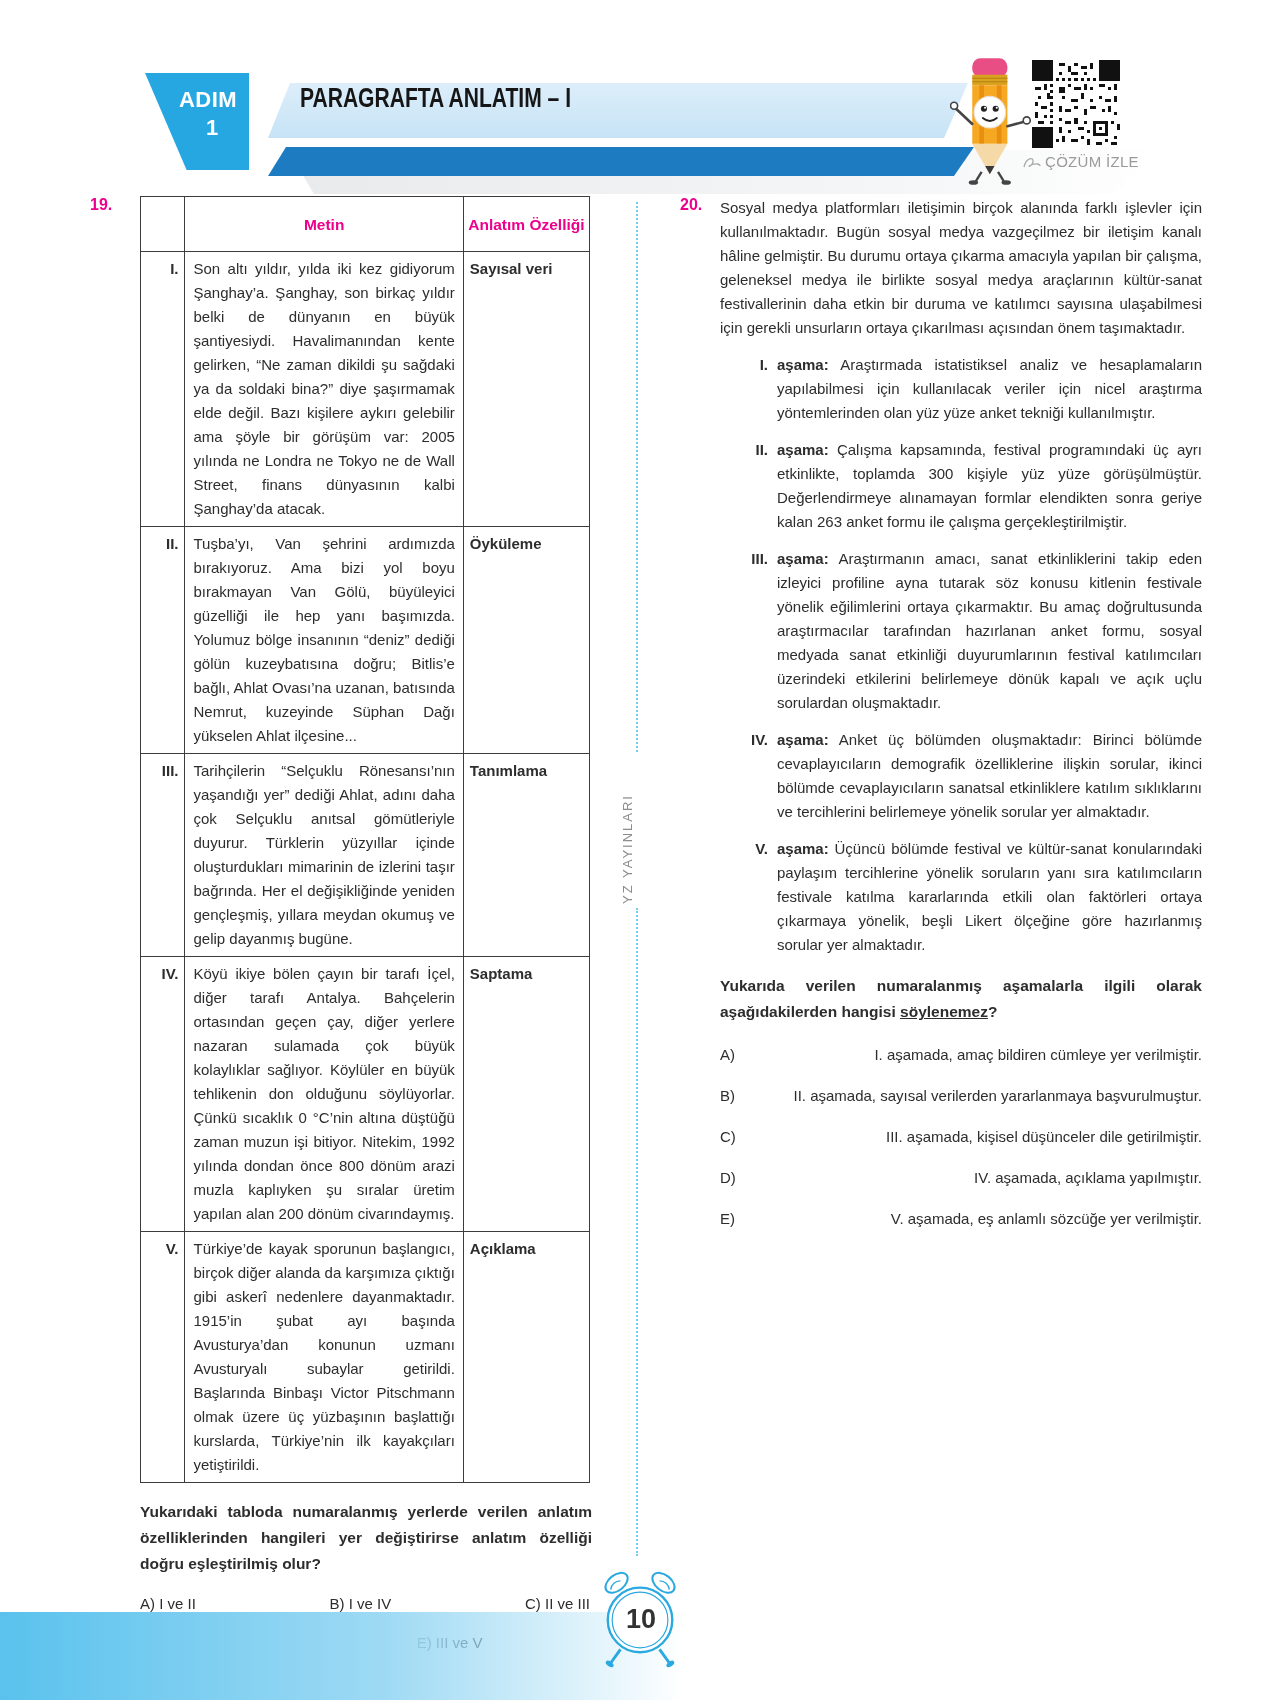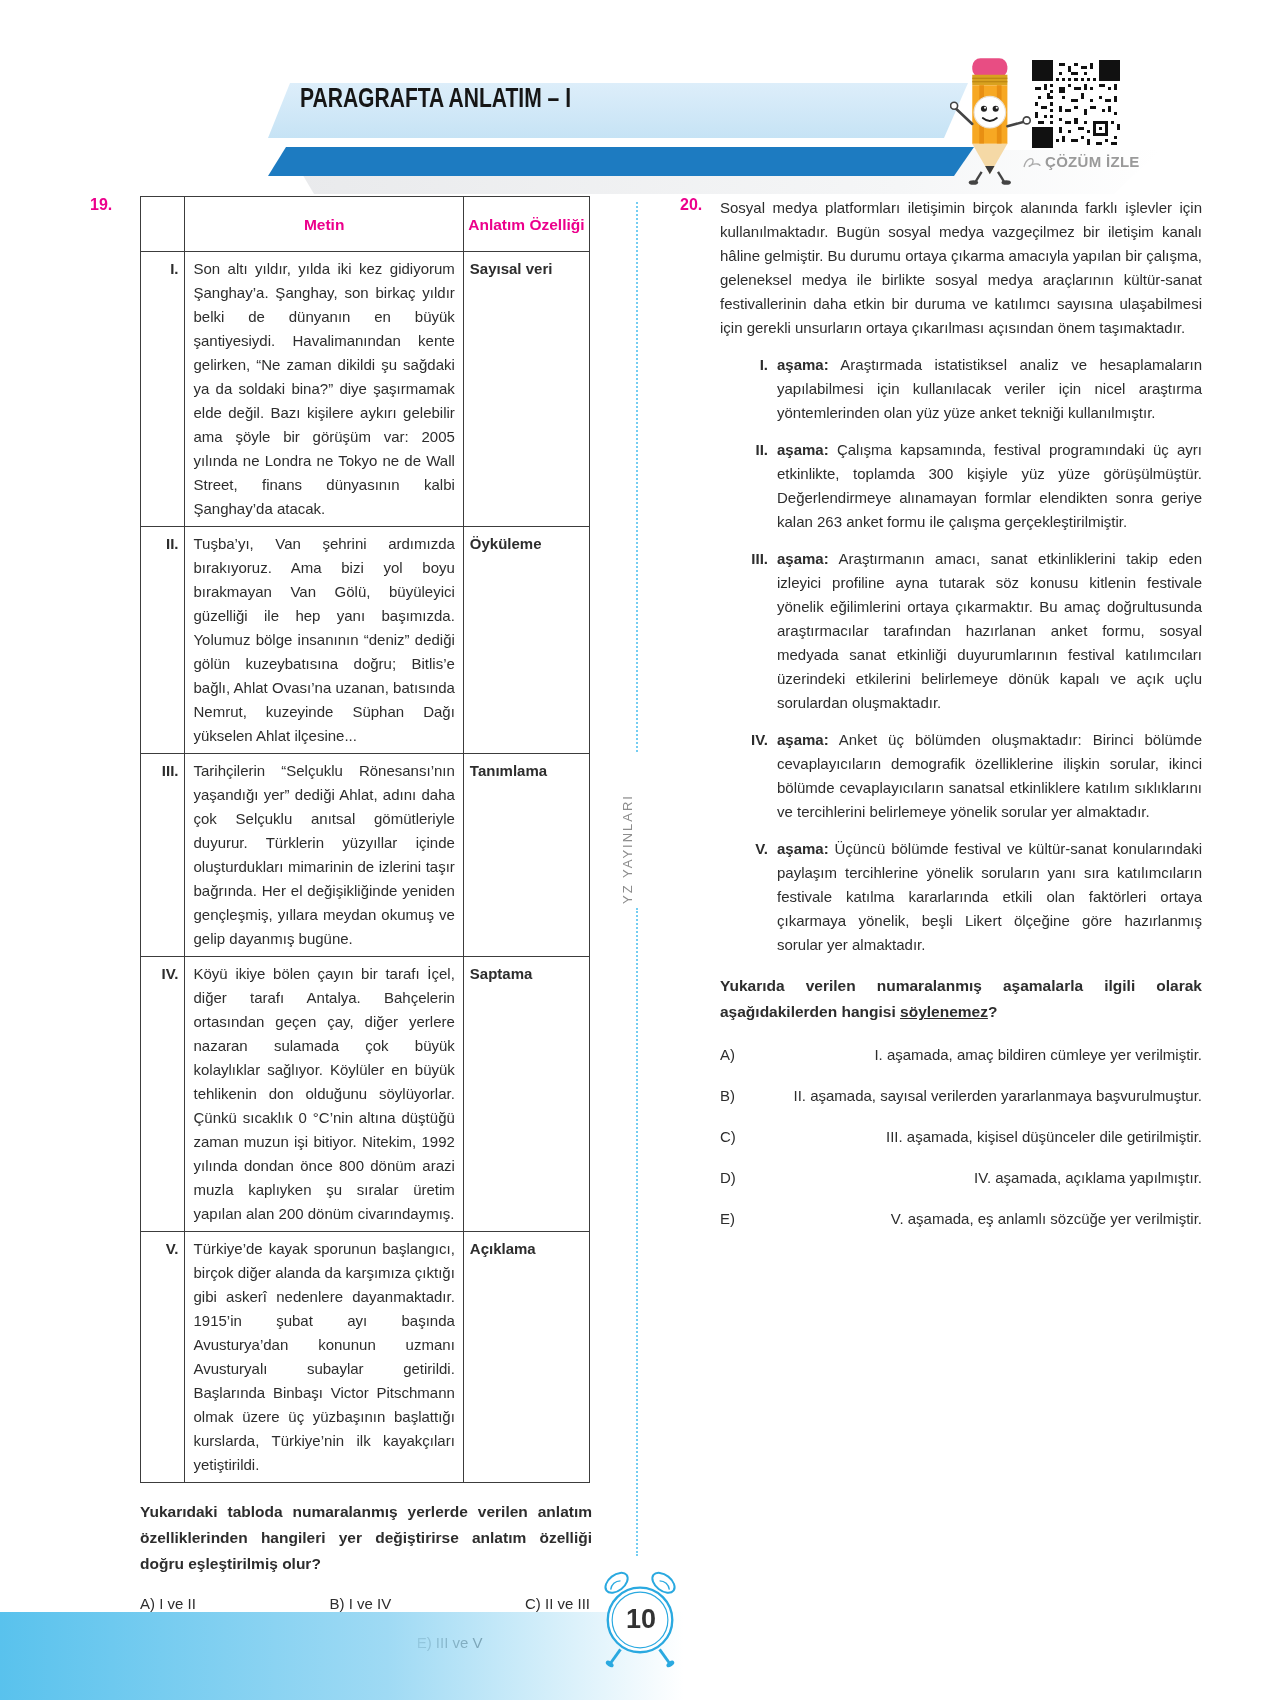--- a/index.html
+++ b/index.html
@@ -19,21 +19,21 @@
   .hdr-title{margin-left:32px;font-size:27px;font-weight:800;color:#161616;
     transform:scaleX(.78);transform-origin:left center;letter-spacing:0;white-space:nowrap;}
   .badge{position:absolute;left:145px;top:73px;width:104px;height:97px;background:#27a7e1;
     clip-path:polygon(0 0,100% 0,100% 100%,40% 100%);color:#fff;text-align:center;}
   .badge .b1{margin:14px 0 2px 22px;font-size:22px;font-weight:800;letter-spacing:.5px;}
   .badge .b2{margin-left:30px;font-size:22px;font-weight:800;}
   .qr{position:absolute;left:1032px;top:60px;width:88px;height:88px;background:#fff;}
   .qr svg{width:100%;height:100%;}
   .pencil{position:absolute;left:950px;top:56px;width:82px;height:116px;}
   .qr-caption{position:absolute;left:1022px;top:153px;width:130px;color:#9a9a9a;
-    font-weight:bold;font-size:15px;letter-spacing:.3px;display:flex;align-items:center;gap:3px;}
+    font-weight:normal;font-size:15px;letter-spacing:.3px;display:flex;align-items:center;gap:3px;}
 
   
   .qnum{color:#ec008c;font-weight:bold;font-size:16px;}
   .body-text{font-size:15px;line-height:24px;text-align:justify;}
   .stem{font-weight:bold;font-size:15.5px;line-height:26px;text-align:justify;margin:16px 0 18px;}
 
   
   .q19{position:absolute;left:90px;top:196px;width:502px;display:flex;}
   .q19 .qnum{width:50px;}
   .q19-body{width:452px;}
@@ -78,20 +78,24 @@
 </style>
 </head>
 <body>
 
 <div class="page">
 
   <div class="hdr-shadow"></div>
   <div class="hdr-strip"></div>
   <div class="hdr-banner">
     <span class="hdr-title">PARAGRAFTA ANLATIM – I</span>
+  </div>
+  <div class="badge">
+    <div class="b1">ADIM</div>
+    <div class="b2">1</div>
   </div>
 
   <div class="pencil">
     <svg viewBox="0 0 70 110" xmlns="http://www.w3.org/2000/svg">
       <rect x="19" y="2" width="30" height="16" rx="7" fill="#e84d83"></rect>
       <rect x="19" y="16" width="30" height="9" fill="#d9a21f"></rect>
       <line x1="19" y1="19" x2="49" y2="19" stroke="#b57f10" stroke-width="1"></line>
       <line x1="19" y1="22" x2="49" y2="22" stroke="#b57f10" stroke-width="1"></line>
       <rect x="19" y="25" width="30" height="50" fill="#f7a823"></rect>
       <rect x="25" y="25" width="4" height="50" fill="#e88f12"></rect>

